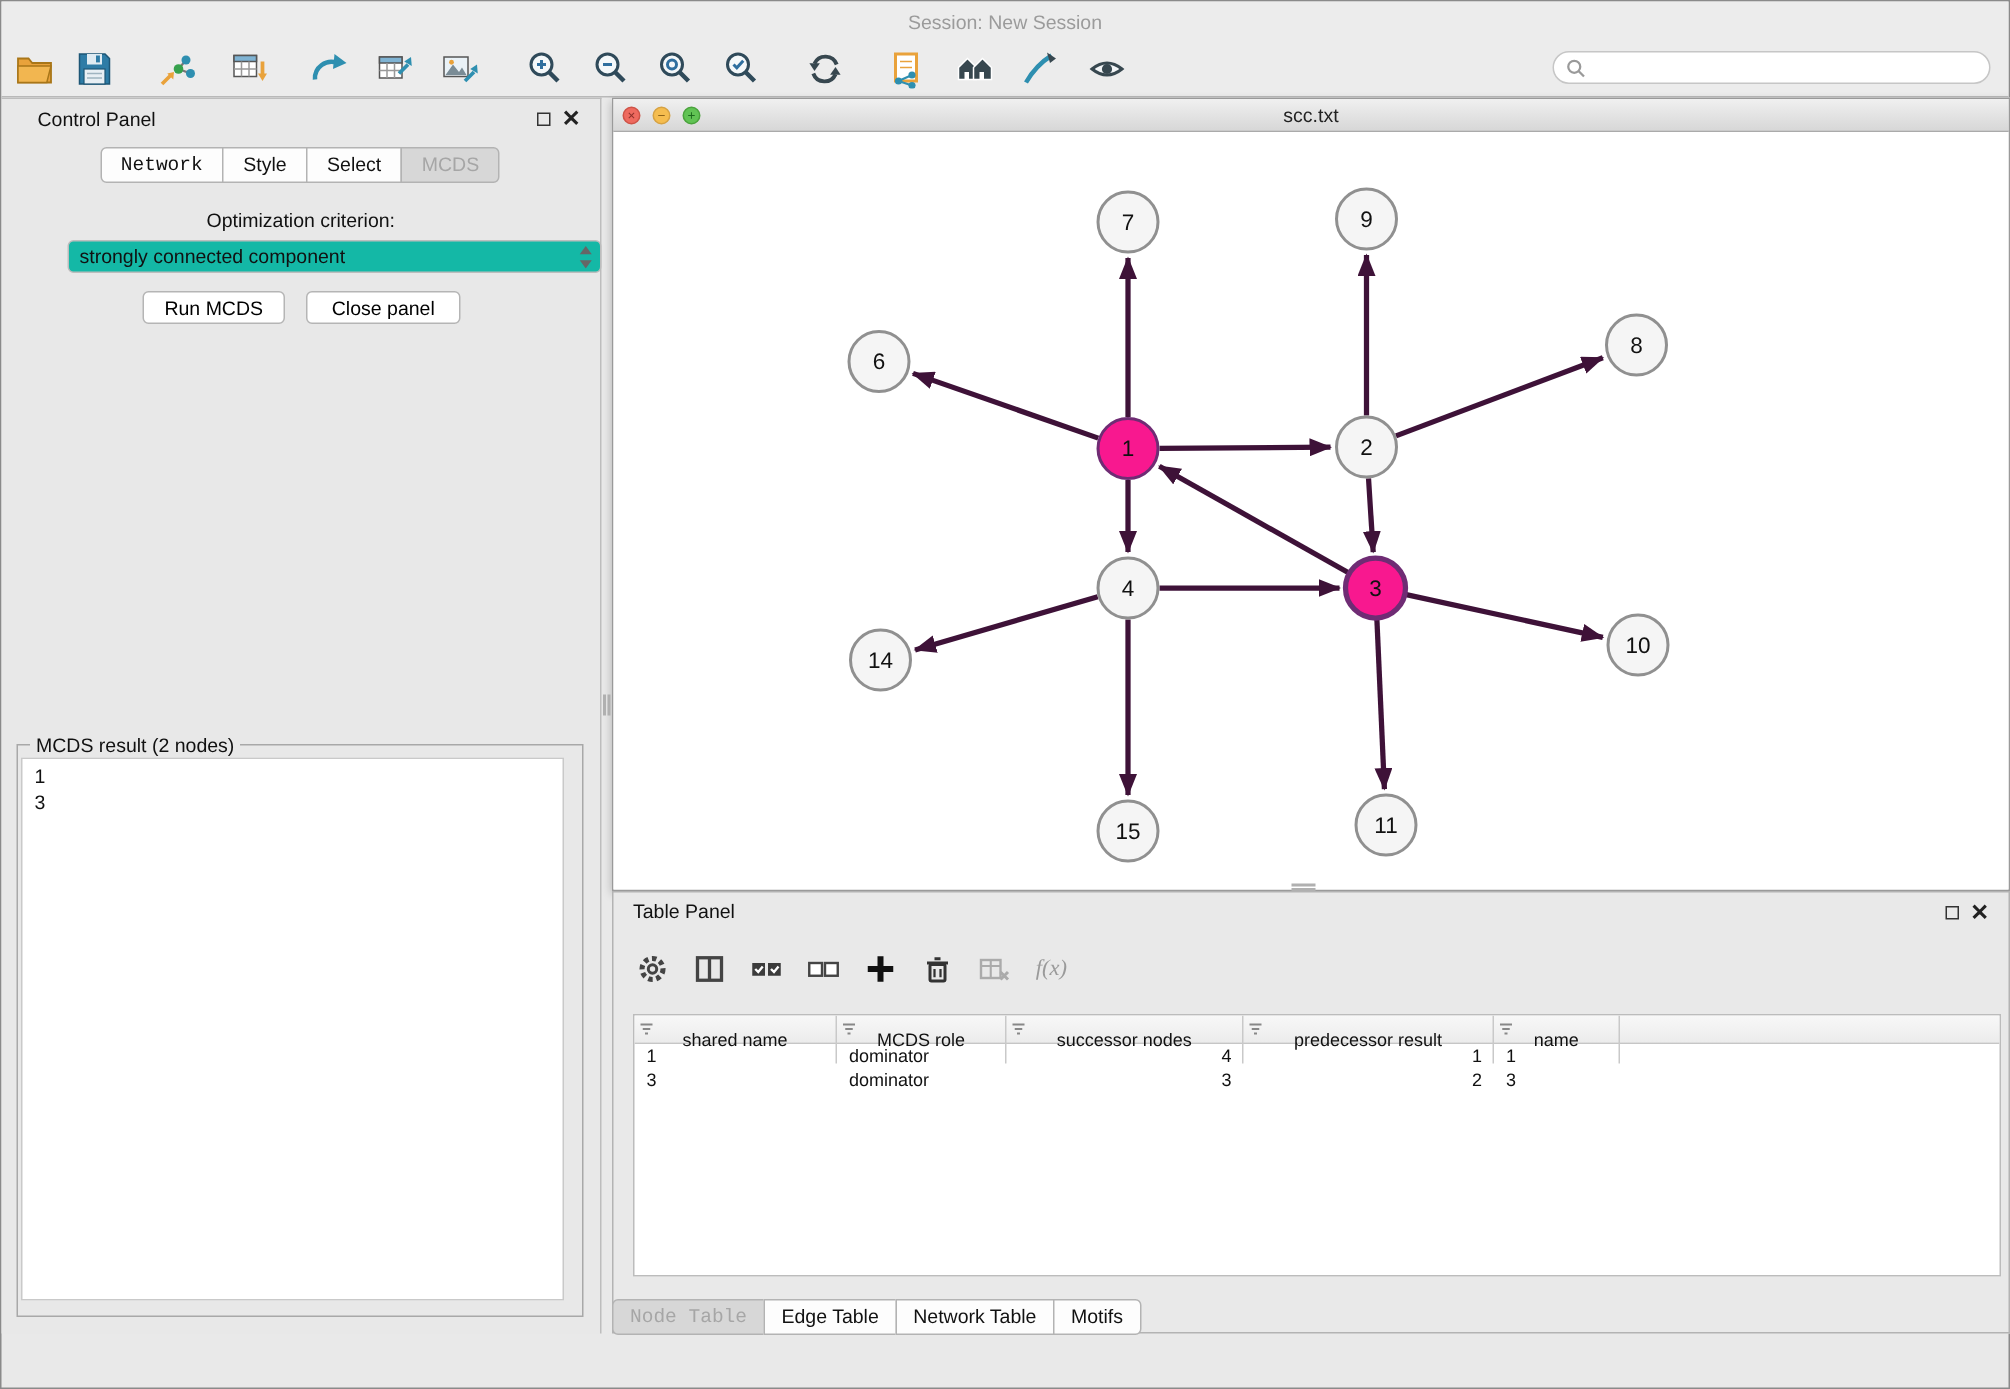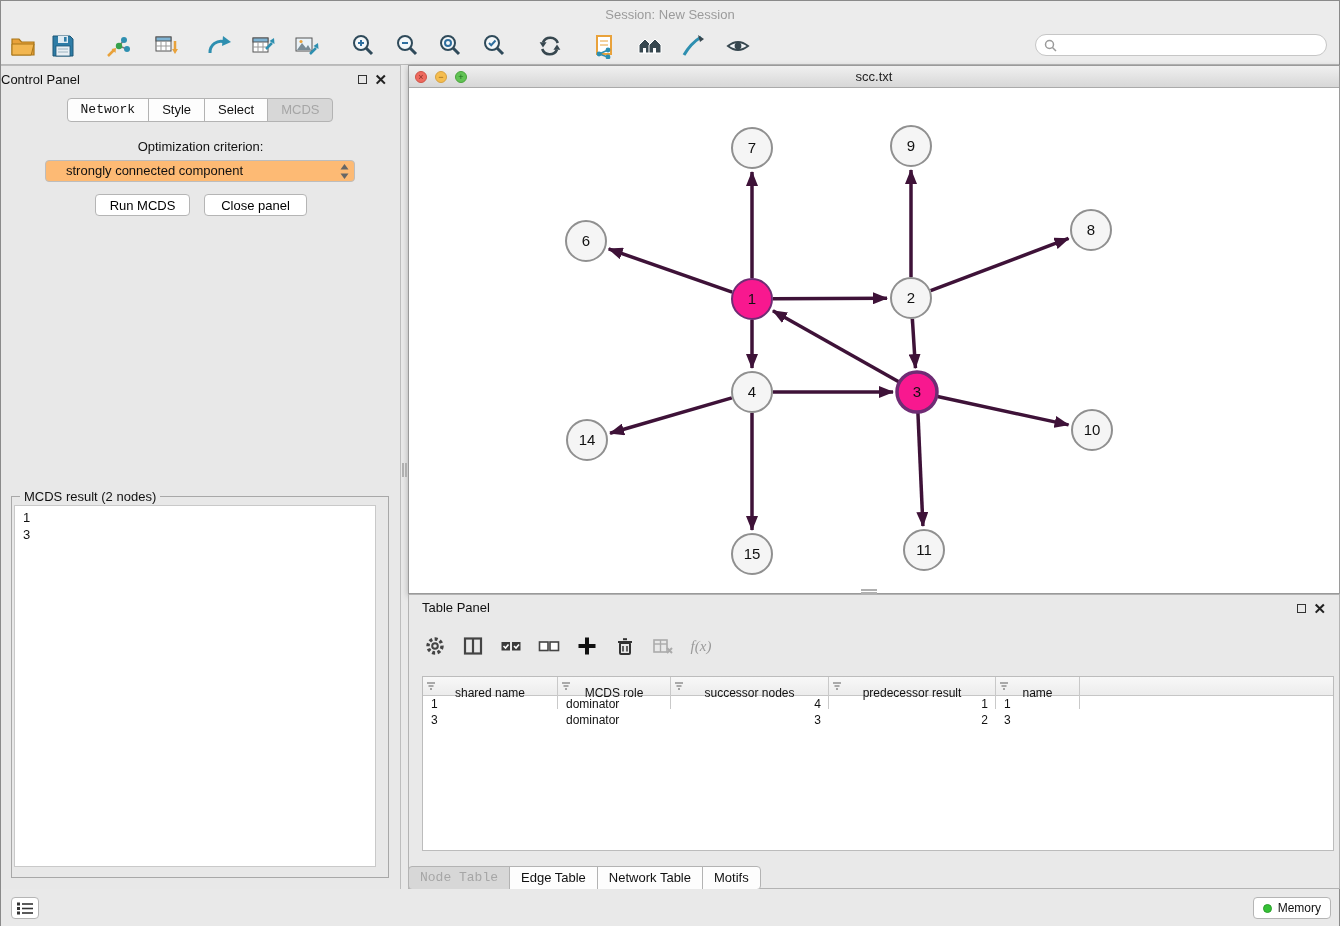--- a/index.html
+++ b/index.html
@@ -10,30 +10,30 @@
   
   .titlebar { position:absolute; left:0; top:0; right:0; height:27px; background:#ececec; text-align:center; line-height:27px; color:#9b9b9b; }
   .toolbar { position:absolute; left:0; top:27px; right:0; height:37px; background:#ececec; border-bottom:1px solid #b9b9b9; }
   .ti { position:absolute; top:5px; width:26px; height:26px; cursor:pointer; }
   .ti svg { width:26px; height:26px; display:block; }
   .searchbox { position:absolute; right:12px; top:6px; width:292px; height:22px; background:#fff; border:1px solid #c6c6c6; border-radius:11px; display:flex; align-items:center; padding:0 8px; }
   .searchbox input { border:none; outline:none; flex:1; font-family:"Liberation Sans",sans-serif; font-size:13px; background:transparent; margin-left:5px; }
 
   
   .control-panel { position:absolute; left:0; top:64px; width:400px; height:824px; background:#e8e8e8; border-top:1px solid #bdbdbd; border-right:1px solid #bdbdbd; }
-  .cp-header { position:absolute; left:0; top:0; right:0; height:28px; line-height:28px; padding-left:0; }
+  .cp-header { position:absolute; left:0; top:0; right:0; height:28px; line-height:28px; padding-left:24px; }
   .panel-float { position:absolute; top:9px; width:9px; height:9px; border:1.5px solid #333; background:transparent; cursor:pointer; }
   .panel-close { position:absolute; top:0; height:28px; line-height:27px; font-weight:bold; font-size:15px; color:#222; cursor:pointer; }
   .cp-tabs { position:absolute; top:32px; left:0; width:100%; display:flex; justify-content:center; }
   .tab { background:#fdfdfd; border:1px solid #b3b3b3; padding:3px 13px 4px; margin-left:-1px; cursor:pointer; }
   .tab:first-child { border-radius:4px 0 0 4px;font-family:Liberation Mono, monospace; }
   .tab:last-child { border-radius:0 4px 4px 0; }
   .tab.active { background:#d7d7d7; color:#a6a6a6; }
   .opt-label { position:absolute; top:73px; left:0; width:100%; text-align:center; }
-  .dropdown { position:absolute; top:94px; left:44px; width:310px; height:22px; background:#fdba74; border:1px solid #bdbdbd; border-radius:4px; line-height:20px; padding-left:20px; cursor:pointer; }
+  .dropdown { position:absolute; top:94px; left:44px; width:356px; height:22px; background:#14b8a6; border:1px solid #bdbdbd; border-radius:4px; line-height:20px; padding-left:7px; cursor:pointer; }
   .dropdown .stepper { position:absolute; right:5px; top:3px; }
   .btn { position:absolute; top:128px; height:22px; background:#fff; border:1px solid #b5b5b5; border-radius:4px; font-family:"Liberation Sans",sans-serif; font-size:13px; cursor:pointer; }
   .result-box { position:absolute; left:10px; top:430px; width:378px; height:382px; border:1px solid #a8a8a8; }
   .result-box .legend { position:absolute; top:-8px; left:8px; background:#e8e8e8; padding:0 4px; }
   .result-area { position:absolute; left:2px; top:8px; right:12px; bottom:10px; background:#fff; border:1px solid #c9c9c9; padding:3px 8px; overflow:hidden; }
   .result-line { line-height:17px; }
 
   
   .net-window { position:absolute; left:407px; top:64px; width:932px; height:529px; background:#fff; border:1px solid #9a9a9a; box-shadow:0 2px 6px rgba(0,0,0,.25); }
   .net-titlebar { position:absolute; left:0; top:0; right:0; height:22px; background:linear-gradient(#f0f0f0,#d7d7d7); border-bottom:1px solid #aaa; text-align:center; line-height:22px; color:#222; }
@@ -461,30 +461,14 @@
         </div>
     </div>
     <div class="tp-tabs" id="tp-tabs">
         <div class="tab active">Node Table</div>
         <div class="tab">Edge Table</div>
         <div class="tab">Network Table</div>
         <div class="tab">Motifs</div>
       </div>
   </div>
 
-  <div class="statusbar">
-    <div class="list-btn">
-      <svg width="16" height="13" viewBox="0 0 16 13">
-          <rect x="0" y="0.5" width="3" height="3" fill="#333"></rect>
-          <rect x="0" y="5" width="3" height="3" fill="#333"></rect>
-          <rect x="0" y="9.5" width="3" height="3" fill="#333"></rect>
-          <line x1="5" y1="2" x2="16" y2="2" stroke="#333" stroke-width="1.6"></line>
-          <line x1="5" y1="6.5" x2="16" y2="6.5" stroke="#333" stroke-width="1.6"></line>
-          <line x1="5" y1="11" x2="16" y2="11" stroke="#333" stroke-width="1.6"></line>
-        </svg>
-    </div>
-    <div class="memory-btn">
-      <span class="mem-dot"></span>
-      <span>Memory</span>
-    </div>
-  </div>
 
 </div>
 
 </body></html>

